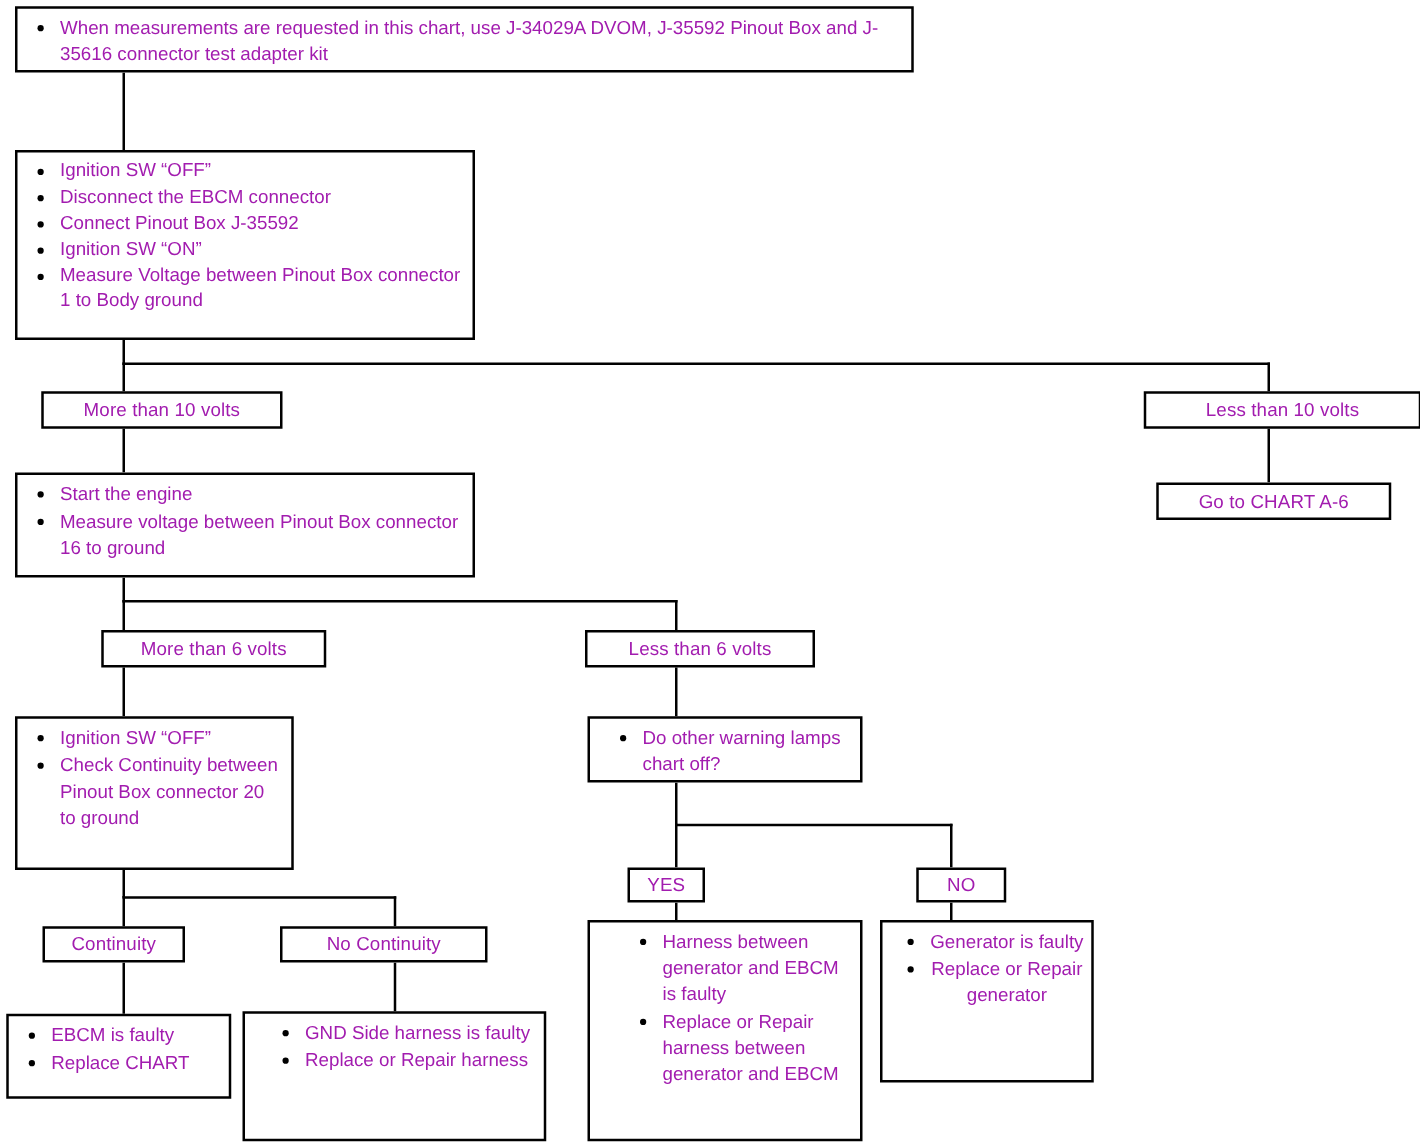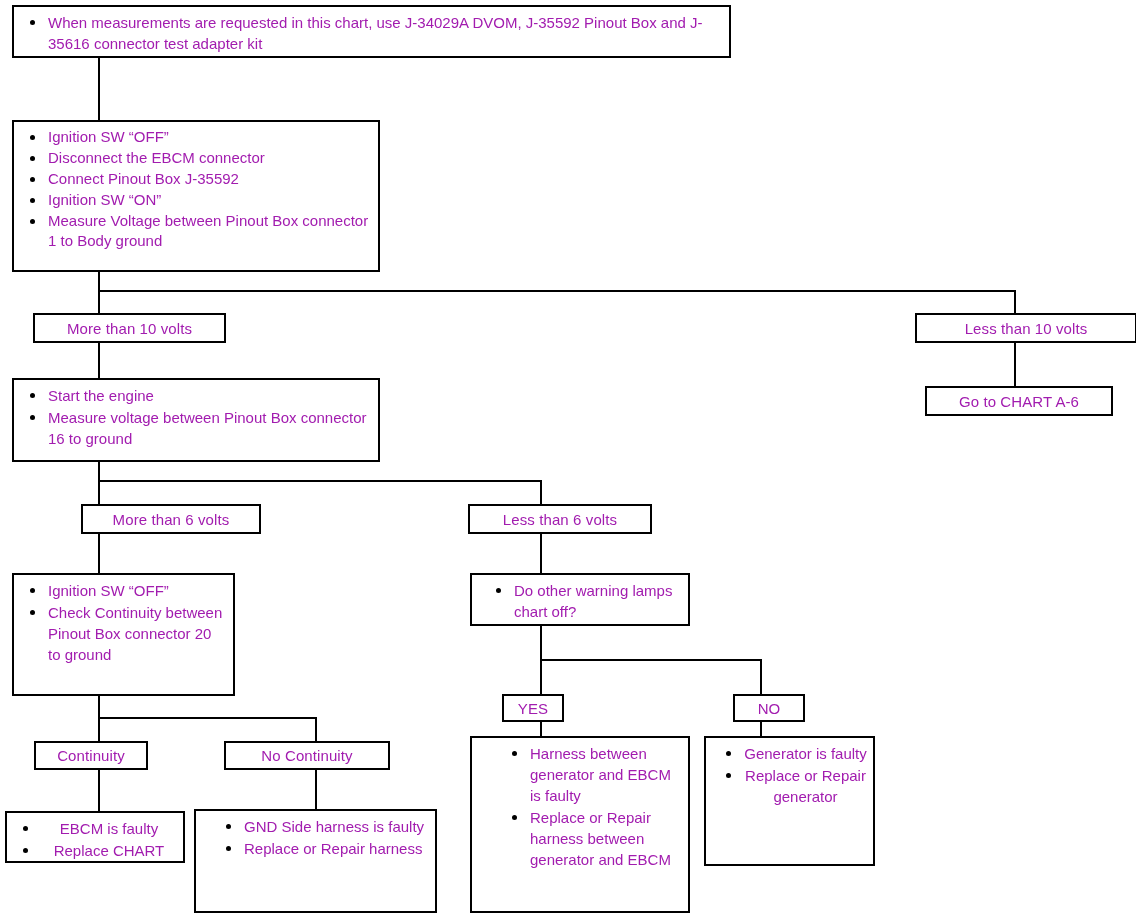--- a/index.html
+++ b/index.html
@@ -167,21 +167,21 @@
   </div>
 
   <div class="box label-box" style="left:502px; top:694px; width:62px; height:28px;">
     <span class="txt">YES</span>
   </div>
 
   <div class="box label-box" style="left:733px; top:694px; width:72px; height:28px;">
     <span class="txt">NO</span>
   </div>
 
-  <div class="box" style="left:5px; top:811px; width:180px; height:52px;text-align:center;">
+  <div class="box" style="left:5px; top:811px; width:180px; height:68px;">
     <ul class="bullet-list">
       <li><span class="bullet"></span><span>EBCM is faulty</span></li>
       <li><span class="bullet"></span><span>Replace CHART</span></li>
     </ul>
   </div>
 
   <div class="box" style="left:194px; top:809px; width:243px; height:104px;">
     <ul class="bullet-list" style="padding-left:24px;">
       <li><span class="bullet"></span><span>GND Side harness is faulty</span></li>
       <li><span class="bullet"></span><span>Replace or Repair harness</span></li>

